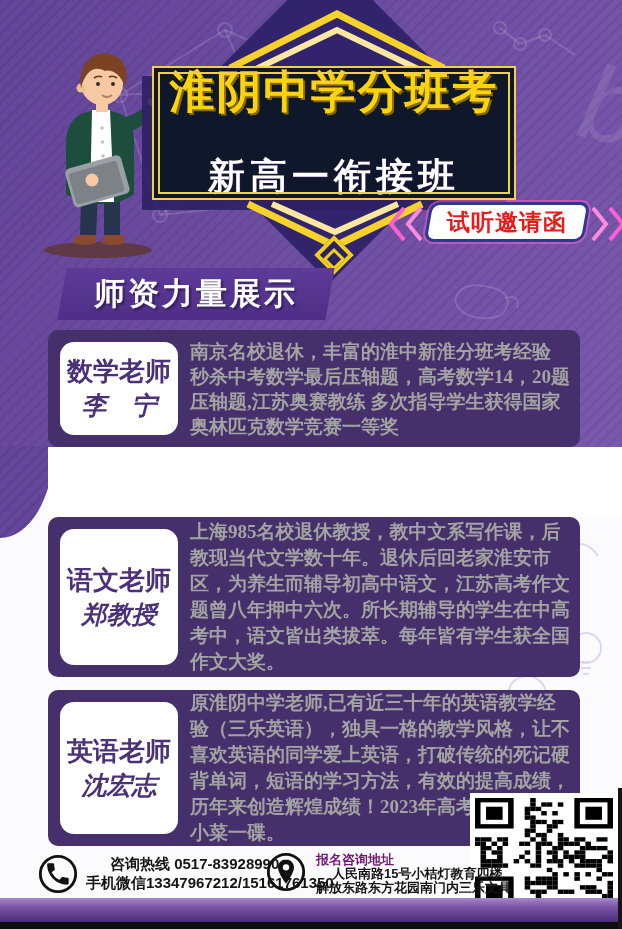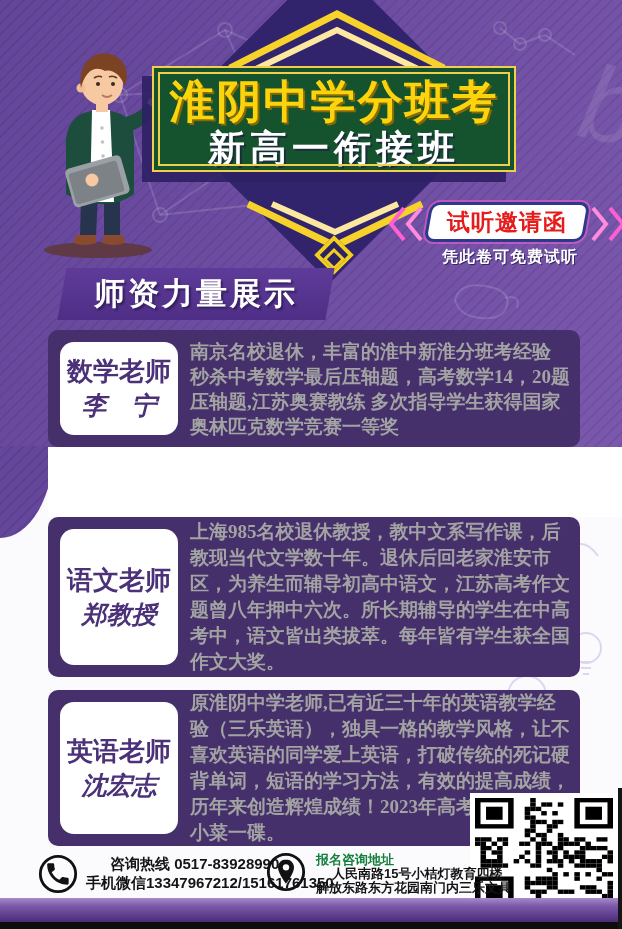--- a/index.html
+++ b/index.html
@@ -36,24 +36,24 @@
   .chevron-bottom{position:absolute;left:240px;top:198px;width:190px;height:54px;}
   .small-diamond{
     position:absolute;left:320px;top:241px;width:28px;height:28px;
     transform:rotate(45deg);background:#2d2166;border:4px solid #f2cf1f;box-sizing:border-box;
   }
   .small-diamond i{
     position:absolute;left:5px;top:5px;width:10px;height:10px;display:block;
     background:#2d2166;border:3px solid #f2cf1f;
   }
   .banner{
-    position:absolute;left:152px;top:66px;width:364px;height:106px;
-    background:#14532d;border:2px solid #f2cf4a;box-sizing:border-box;
+    position:absolute;left:152px;top:66px;width:364px;height:134px;
+    background:#0f172a;border:2px solid #f2cf4a;box-sizing:border-box;
     box-shadow:-10px 10px 0 rgba(45,32,100,0.9);
-    display:flex;flex-direction:column;align-items:center;justify-content:flex-end;
+    display:flex;flex-direction:column;align-items:center;justify-content:space-between;
   }
   .banner .inner-frame{position:absolute;inset:4px;border:2px solid #f2cf4a;pointer-events:none;}
   .title1{
     font-size:45px;font-weight:900;color:#fbd40e;letter-spacing:2px;line-height:1.05;
     text-shadow:2px 2px 0 #8a6a00;white-space:nowrap;
   }
   .title2{
     font-size:37px;font-weight:900;color:#ffffff;letter-spacing:5px;line-height:1.1;
     text-shadow:2px 2px 0 rgba(30,20,70,.6);white-space:nowrap;margin-top:4px;
   }
@@ -117,21 +117,21 @@
   
   .contact-icon{position:absolute;width:40px;height:40px;}
   .ph{left:38px;top:854px;}
   .pin{left:266px;top:852px;}
   .hotline{
     position:absolute;left:86px;top:855px;font-size:15px;font-weight:700;color:#141414;white-space:nowrap;margin-left:24px;
   }
   .wechat{
     position:absolute;left:86px;top:874px;font-size:15px;font-weight:700;color:#141414;white-space:nowrap;
   }
-  .addr-t{position:absolute;left:316px;top:851px;font-size:13px;font-weight:700;color:#15803d;white-space:nowrap;}
+  .addr-t{position:absolute;left:316px;top:851px;font-size:13px;font-weight:700;color:#701a75;white-space:nowrap;}
   .addr-1{position:absolute;left:316px;top:865px;font-size:13px;font-weight:700;color:#141414;white-space:nowrap;margin-left:16px;}
   .addr-2{position:absolute;left:316px;top:879px;font-size:13px;font-weight:700;color:#141414;white-space:nowrap;text-align:center;}
   
   .footer-bar{
     position:absolute;left:0;top:898px;width:622px;height:24px;
     background:linear-gradient(180deg,#a78bc9 0%,#7b57a8 35%,#4a2d78 100%);
   }
   .bottom-strip{position:absolute;left:0;top:922px;width:622px;height:7px;background:#0d0d0d;}
   .right-edge{position:absolute;right:0;top:788px;width:4px;height:141px;background:#151515;}
 </style>
@@ -225,21 +225,20 @@
     <polyline points="16,5 3,21 16,37" stroke="#ff5fd2" stroke-width="4" fill="none"></polyline>
     <polyline points="33,5 20,21 33,37" stroke="#ff8ade" stroke-width="4" fill="none"></polyline>
   </svg>
   <div class="invite-badge">
     <span>试听邀请函</span>
   </div>
   <svg class="chevR" viewBox="0 0 38 42">
     <polyline points="5,5 18,21 5,37" stroke="#ff8ade" stroke-width="4" fill="none"></polyline>
     <polyline points="22,5 35,21 22,37" stroke="#ff5fd2" stroke-width="4" fill="none"></polyline>
   </svg>
-  <div class="invite-note">凭此卷可免费试听</div>
 
   <div class="section-header">
     <span>师资力量展示</span>
   </div>
 
   <div class="censor-gap"></div>
 
   <div class="card c1">
     <div class="label">
       <div class="subject">数学老师</div>

